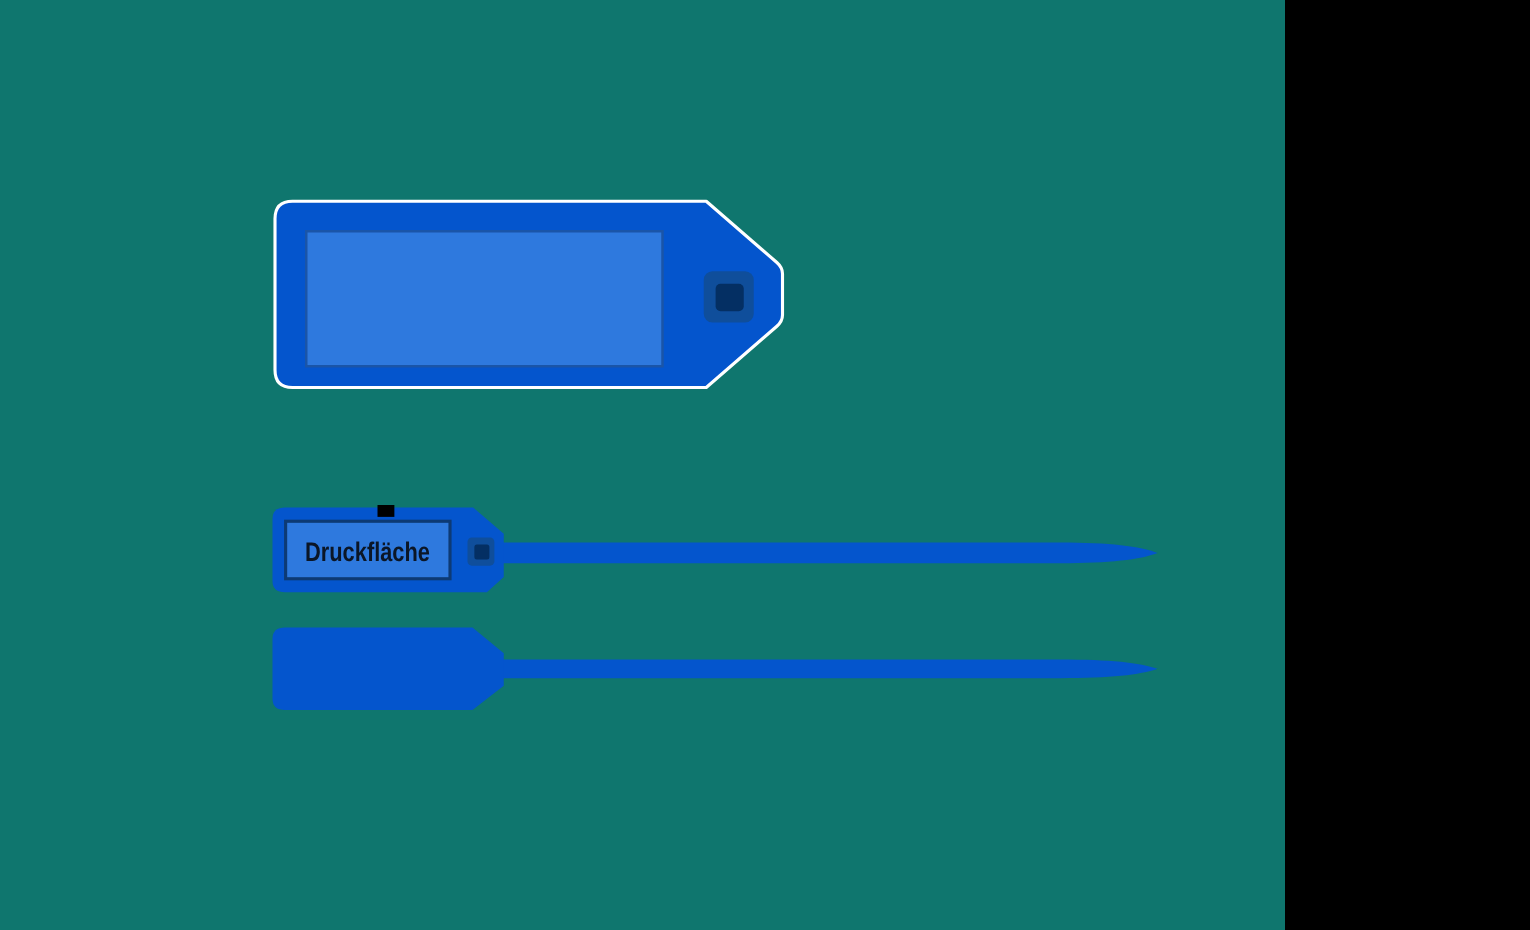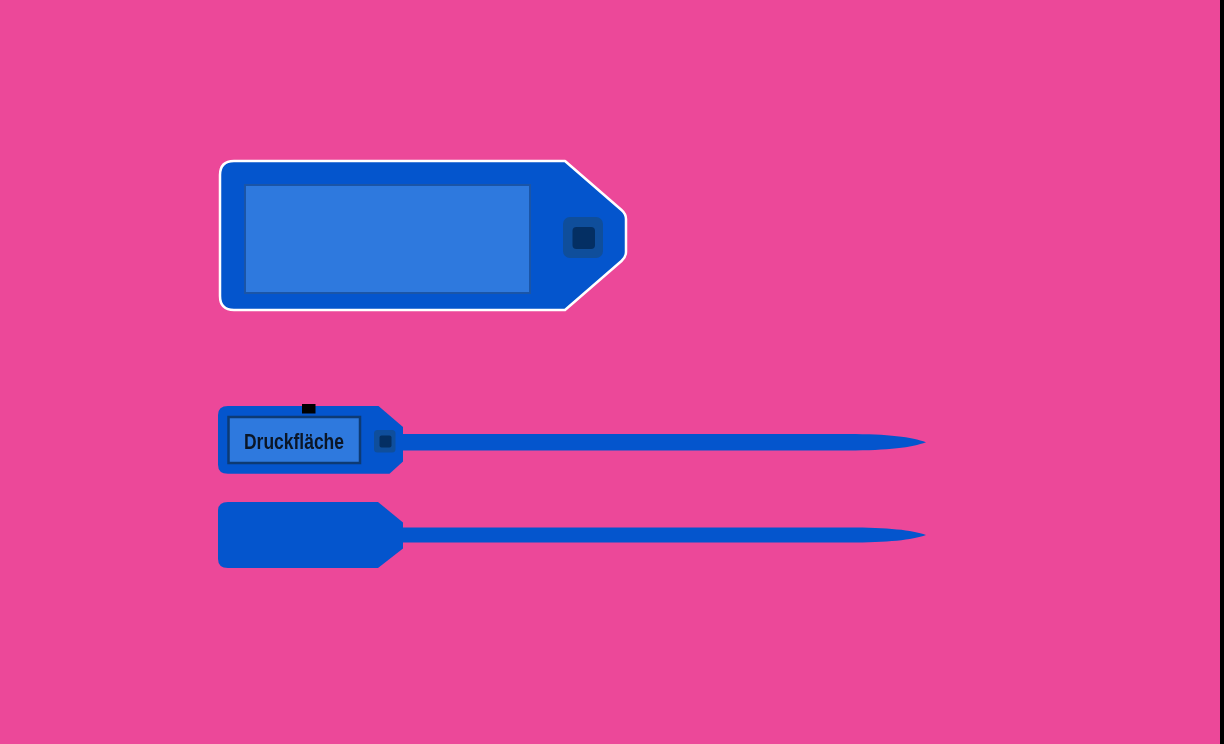--- a/index.html
+++ b/index.html
@@ -2,23 +2,23 @@
 <html><head>
 <meta charset="utf-8">
 <style>
   html, body {
     margin: 0;
     padding: 0;
     background: #000000;
   }
   .canvas {
     position: relative;
-    width: 1220px;
+    width: 1028px;
     height: 744px;
-    background: #ec4899;
+    background: #0f766e;
     overflow: hidden;
     font-family: "Liberation Sans", sans-serif;
   }
   .canvas svg {
     position: absolute;
     top: 0;
     left: 0;
     display: block;
   }
   .print-label-text {

